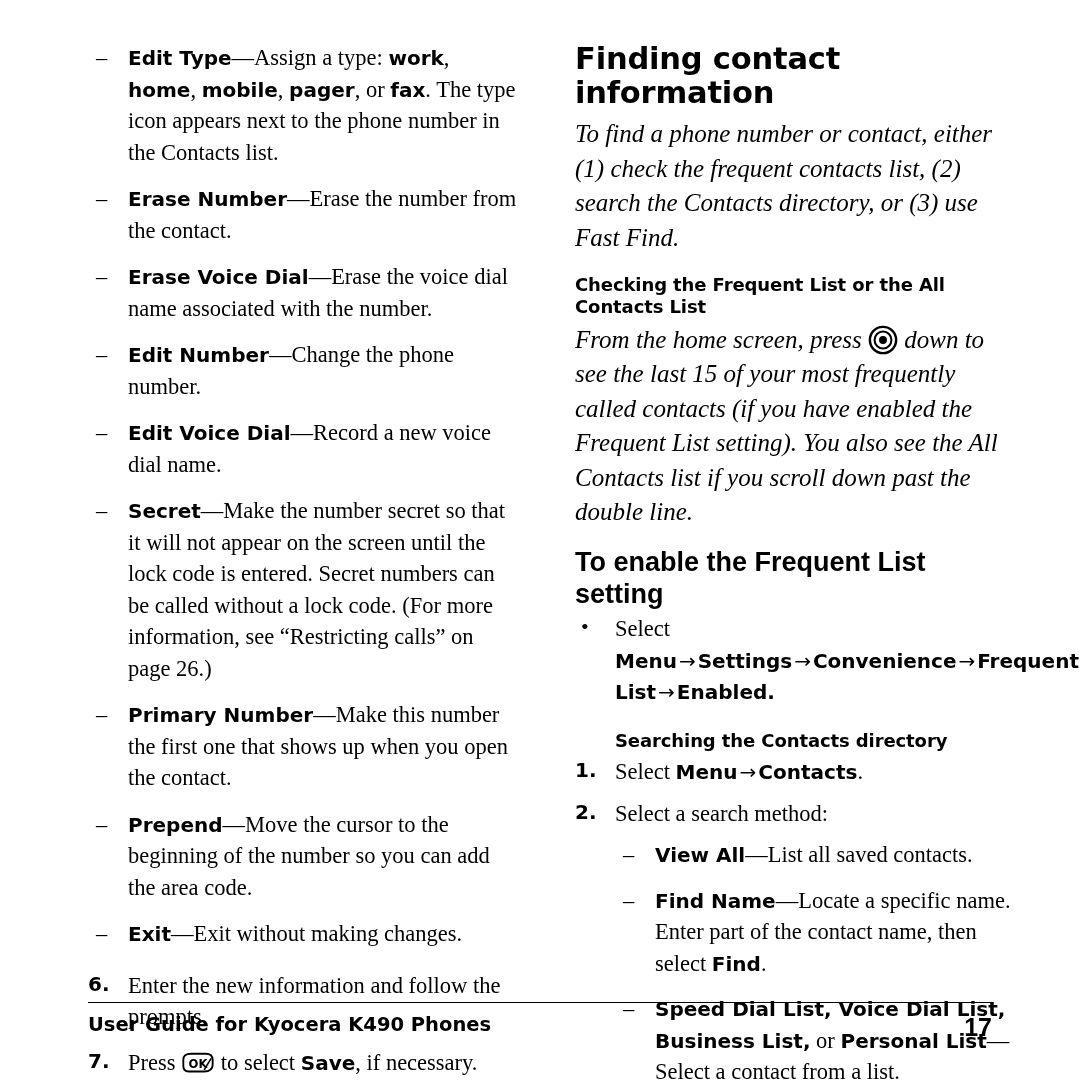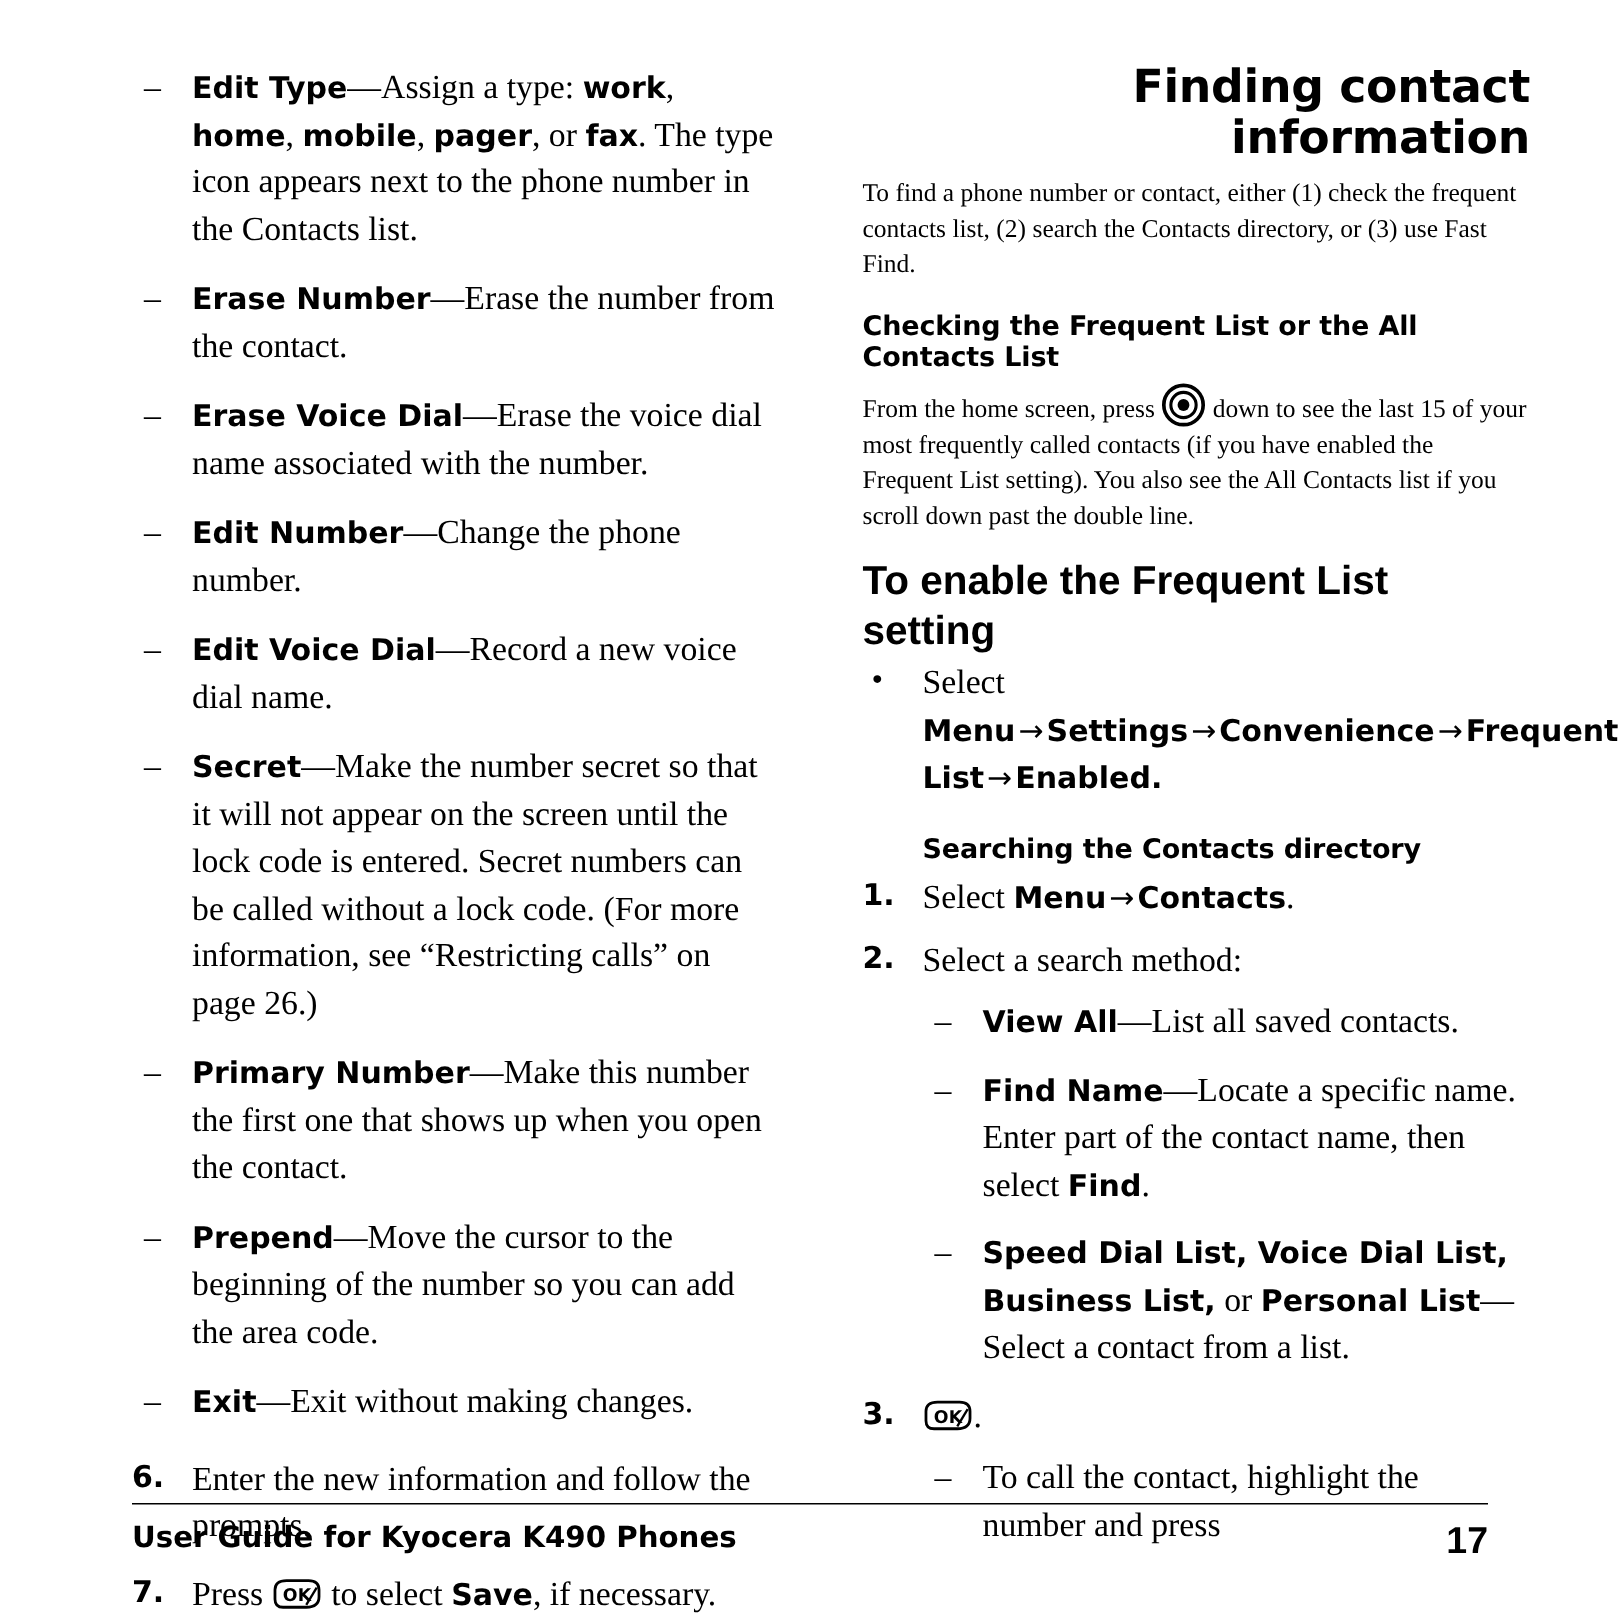--- a/index.html
+++ b/index.html
@@ -41,41 +41,41 @@
     padding: 42px 60px 0 15px;
   }
   
   h1.sec {
     font-family: "DejaVu Sans", sans-serif;
     font-weight: bold;
     font-size: 30.5px;
     line-height: 1.12;
     margin: 0 0 7px 0;
     letter-spacing: -0.2px;
-    text-align: right;
   }
   h2.sub {
     font-family: "DejaVu Sans", sans-serif;
     font-weight: bold;
     font-size: 18px;
     line-height: 1.2;
     margin: 19px 0 5px 0;
     letter-spacing: -0.1px;
   }
   h3.subsub {
     font-family: Liberation Sans, sans-serif;
     font-weight: bold;
     font-size: 27px;
     line-height: 1.2;
     margin: 16px 0 3px 0;
   }
   p.body {
-    font-size: 17px;
+    font-size: 25px;
     line-height: 1.38;
     margin: 0 0 2px 0;
+    font-style: italic;
   }
   
   .dash-item {
     position: relative;
     font-size: 22.5px;
     line-height: 1.40;
     margin: 0 0 15px 0;
     padding-left: 40px;
   }
   .dash-item .dash {

